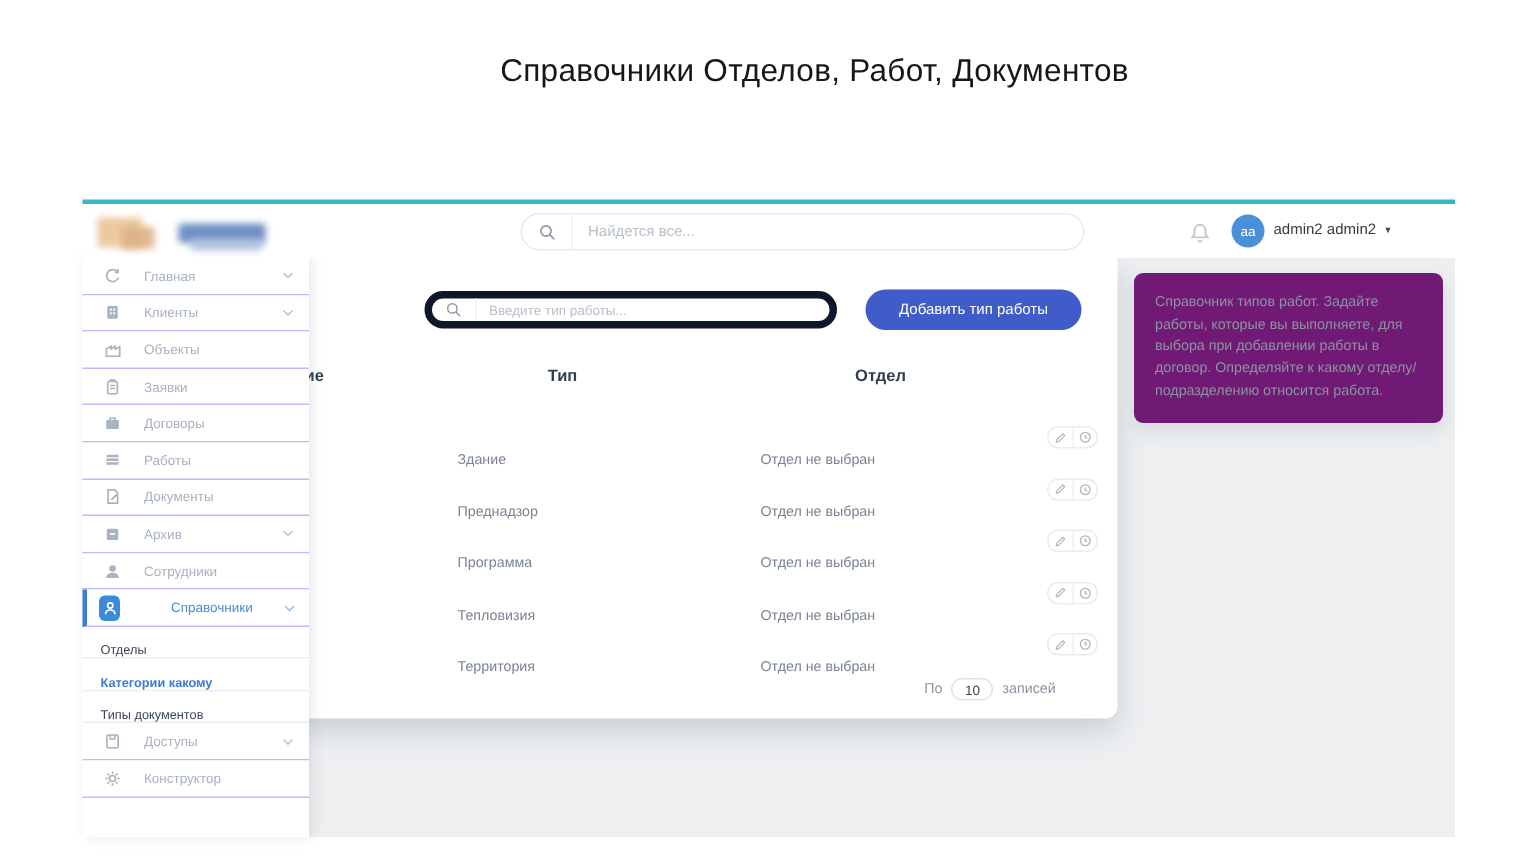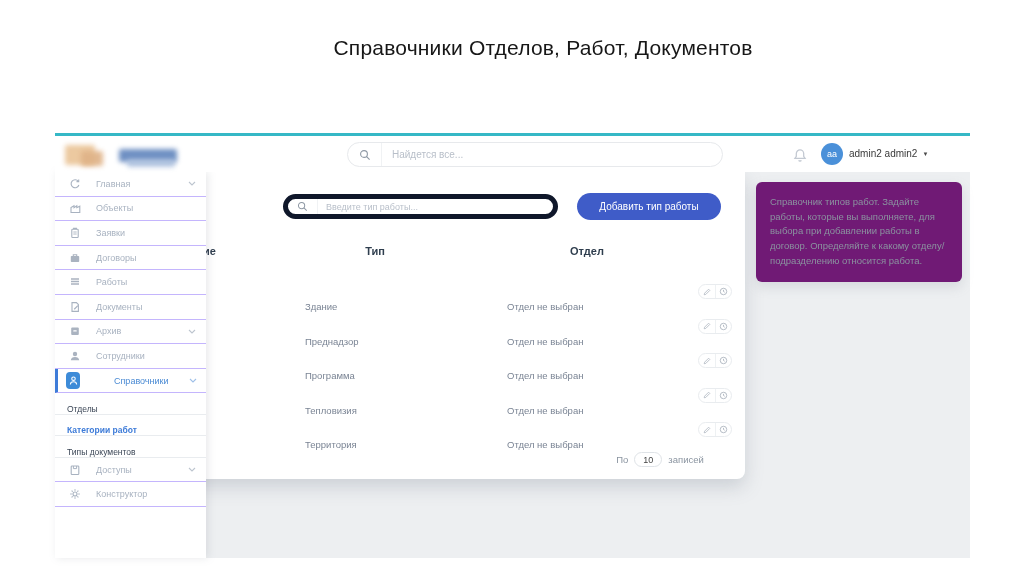--- a/index.html
+++ b/index.html
@@ -261,20 +261,37 @@
           </svg>
         </span>
       <span class="nav-label">Главная</span>
       <span class="chev">
           <svg width="8" height="5" viewBox="0 0 8 5">
             <path d="M1 1l3 3 3-3" fill="none" stroke="#bdc5cf" stroke-width="1.1"></path>
           </svg>
         </span>
     </div>
 
+    <div class="nav-item">
+      <span class="nav-icon">
+          <svg width="12" height="12" viewBox="0 0 12 12">
+            <rect x="2.5" y="2" width="7" height="8.5" rx="0.6" fill="#aab3c0"></rect>
+            <rect x="4.2" y="3.8" width="1.3" height="1.3" fill="#fff"></rect>
+            <rect x="6.5" y="3.8" width="1.3" height="1.3" fill="#fff"></rect>
+            <rect x="4.2" y="6.2" width="1.3" height="1.3" fill="#fff"></rect>
+            <rect x="6.5" y="6.2" width="1.3" height="1.3" fill="#fff"></rect>
+          </svg>
+        </span>
+      <span class="nav-label">Клиенты</span>
+      <span class="chev">
+          <svg width="8" height="5" viewBox="0 0 8 5">
+            <path d="M1 1l3 3 3-3" fill="none" stroke="#bdc5cf" stroke-width="1.1"></path>
+          </svg>
+        </span>
+    </div>
 
     <div class="nav-item">
       <span class="nav-icon">
           <svg width="13" height="12" viewBox="0 0 13 12">
             <path d="M2 10.5V5.6L5 3.8v1.9L7.8 3.8v1.9L10.8 4.2v6.3z" fill="none" stroke="#a8b2c0" stroke-width="1.1"></path>
           </svg>
         </span>
       <span class="nav-label">Объекты</span>
     </div>
 
@@ -357,21 +374,21 @@
           <svg width="8" height="5" viewBox="0 0 8 5">
             <path d="M1 1l3 3 3-3" fill="none" stroke="#9fc0e8" stroke-width="1.1"></path>
           </svg>
         </span>
     </div>
 
     <div class="sub-item">
       <span class="sub-label">Отделы</span>
     </div>
     <div class="sub-item active">
-      <span class="sub-label">Категории работ</span>
+      <span class="sub-label">Категории какому</span>
     </div>
     <div class="sub-item">
       <span class="sub-label">Типы документов</span>
     </div>
 
     <div class="nav-item">
       <span class="nav-icon">
           <svg width="12" height="12" viewBox="0 0 12 12">
             <rect x="2.2" y="2" width="7.6" height="8.5" rx="0.8" fill="none" stroke="#a8b2c0" stroke-width="1.1"></rect>
             <path d="M4.4 2v2.6h3.2V2" fill="none" stroke="#a8b2c0" stroke-width="1"></path>

